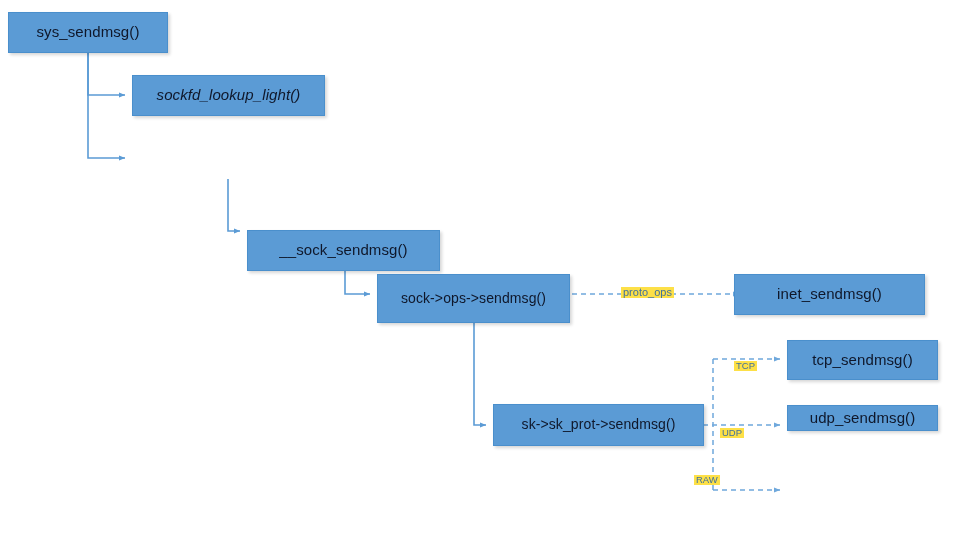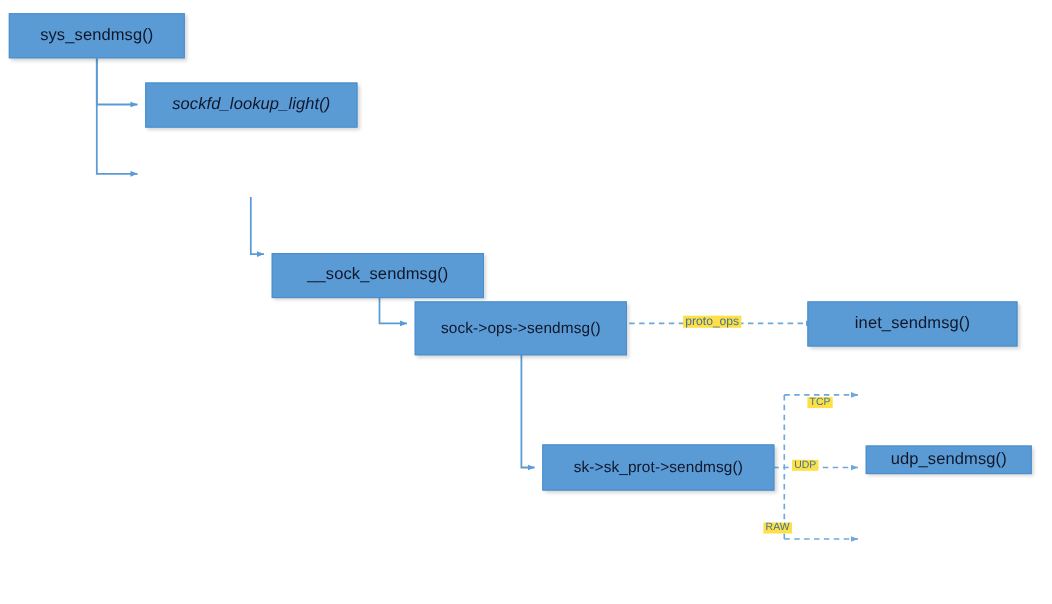--- a/index.html
+++ b/index.html
@@ -108,25 +108,26 @@
 
 
   <div class="node" style="left:247px; top:211px; width:193px; height:41px;margin-top:19px;">__sock_sendmsg()</div>
 
   <div class="node small" style="left:377px; top:274px; width:193px; height:49px;">sock-&gt;ops-&gt;sendmsg()</div>
 
   <div class="node small" style="left:493px; top:404px; width:211px; height:42px;">sk-&gt;sk_prot-&gt;sendmsg()</div>
 
   <div class="node" style="left:734px; top:274px; width:191px; height:41px;">inet_sendmsg()</div>
 
+  <div class="node" style="left:787px; top:340px; width:151px; height:40px;">tcp_sendmsg()</div>
 
   <div class="node" style="left:787px; top:405px; width:151px; height:26px;">udp_sendmsg()</div>
 
 
   <div class="edge-label" style="left:621px; top:287px;">proto_ops</div>
 
   <div class="edge-label tiny" style="left:710px; top:361px;margin-left:24px;">TCP</div>
 
-  <div class="edge-label tiny" style="left:720px; top:418px;">UDP</div>
+  <div class="edge-label tiny" style="left:720px; top:428px;">UDP</div>
 
   <div class="edge-label tiny" style="left:694px; top:475px;">RAW</div>
 
 </div>
 
 </body></html>

